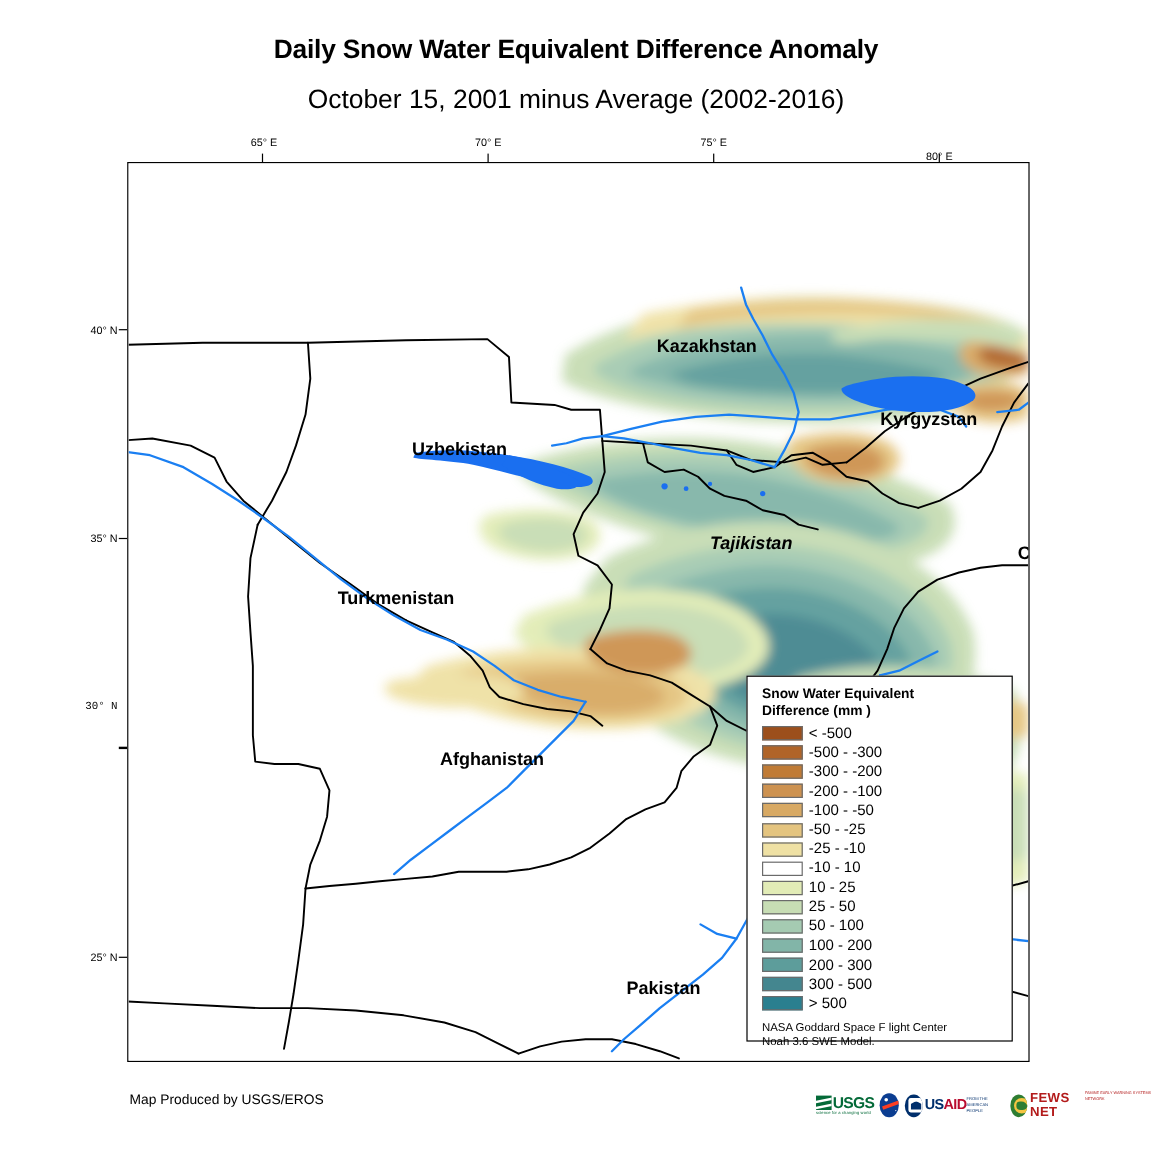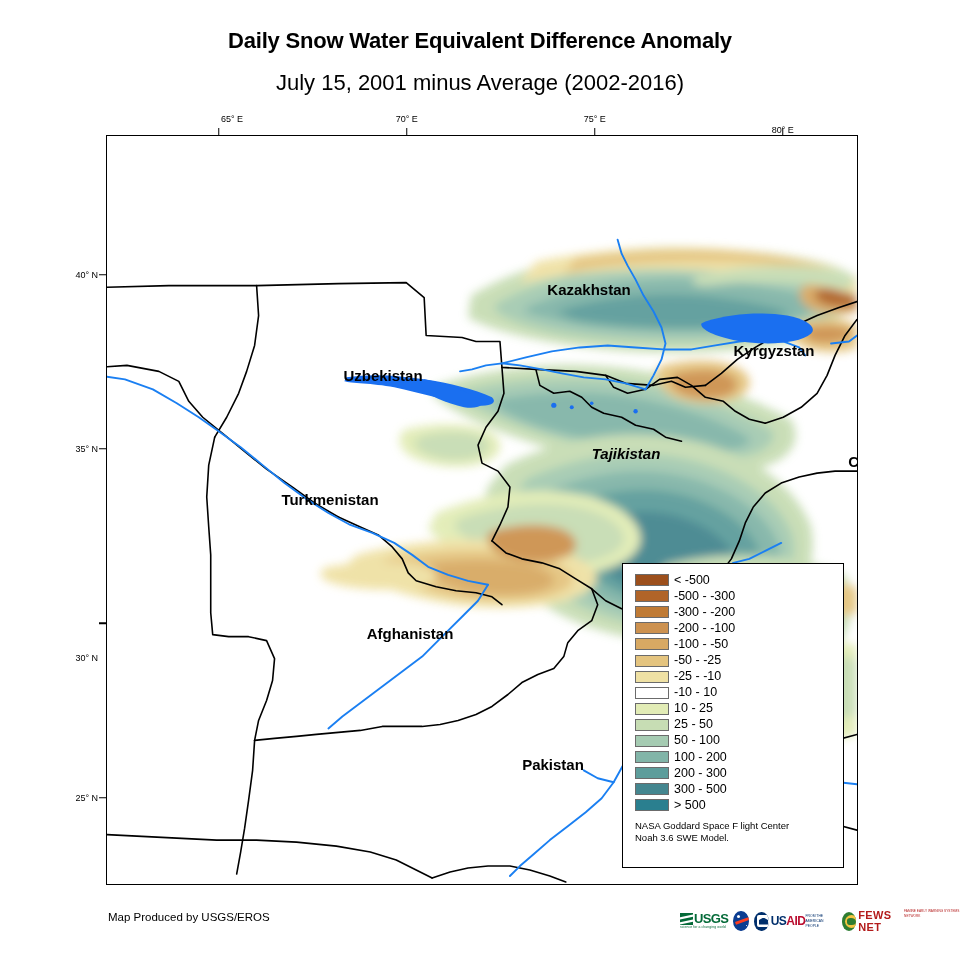--- a/index.html
+++ b/index.html
@@ -265,36 +265,36 @@
   .logo-fews .fews-word {
     font-size: 11px; font-weight: bold; color: #b31b1b;
     letter-spacing: 0.3px; line-height: 12px;
   }
   .logo-fews .fews-tag { font-size: 3.2px; color: #b31b1b; line-height: 5px; }
 </style>
 </head>
 <body>
 
 <div id="title-main">Daily Snow Water Equivalent Difference Anomaly</div>
-<div id="title-sub">July 15, 2001 minus Average (2002-2016)</div>
+<div id="title-sub">October 15, 2001 minus Average (2002-2016)</div>
 
 <div id="tick-layer">
-    <div class="tick-lon-label" style="left: 232px;">65° E</div>
+    <div class="tick-lon-label" style="left: 220px;">65° E</div>
     <div class="tick-lon-mark" style="left: 218.8px;"></div>
     <div class="tick-lon-label" style="left: 406.8px;">70° E</div>
     <div class="tick-lon-mark" style="left: 406.8px;"></div>
     <div class="tick-lon-label" style="left: 594.8px;">75° E</div>
     <div class="tick-lon-mark" style="left: 594.8px;"></div>
     <div class="tick-lon-label" style="left: 782.8px; margin-top: 11px;">80° E</div>
     <div class="tick-lon-mark" style="left: 782.8px;"></div>
     <div class="tick-lat-label" style="top: 274.535px;">40° N</div>
     <div class="tick-lat-mark" style="top: 274.535px;"></div>
     <div class="tick-lat-label" style="top: 448.953px;">35° N</div>
     <div class="tick-lat-mark" style="top: 448.953px;"></div>
-    <div class="tick-lat-label" style="top: 658px;">30° N</div>
+    <div class="tick-lat-label" style="top: 589px; font-family: Liberation Mono, monospace;">30° N</div>
     <div class="tick-lat-mark" style="top: 623.372px;"></div>
     <div class="tick-lat-label" style="top: 797.791px;">25° N</div>
     <div class="tick-lat-mark" style="top: 797.791px;"></div>
   </div>
 
 <div id="map-frame">
   <svg id="map-canvas" viewBox="0 0 752 750" preserveAspectRatio="none">
     <defs>
 
       <filter id="soft" x="-20%" y="-20%" width="140%" height="140%">
@@ -524,26 +524,30 @@
   </svg>
 
   <div id="country-layer">
       <div class="country-label" style="left: 482px; top: 153px;">Kazakhstan</div>
       <div class="country-label" style="left: 276px; top: 239px;">Uzbekistan</div>
       <div class="country-label" style="left: 667px; top: 214px;">Kyrgyzstan</div>
       <div class="country-label" style="left: 519px; top: 317px; font-style: italic;">Tajikistan</div>
       <div class="country-label" style="left: 762px; top: 325px;">China</div>
       <div class="country-label" style="left: 223px; top: 363px;">Turkmenistan</div>
       <div class="country-label" style="left: 303px; top: 497px;">Afghanistan</div>
-      <div class="country-label" style="left: 446px; top: 628px;">Pakistan</div>
+      <div class="country-label" style="left: 446px; top: 688px;">Pakistan</div>
     </div>
 
 </div>
 
 <div id="legend-box">
+  <div id="legend-title">
+    <div>Snow Water Equivalent</div>
+    <div>Difference (mm )</div>
+  </div>
   <div id="legend-entries">
       <div class="legend-row">
         <span class="legend-swatch" style="background: rgb(156, 79, 28);"></span>
         <span class="legend-label">&lt; -500</span>
       </div>
       <div class="legend-row">
         <span class="legend-swatch" style="background: rgb(176, 100, 40);"></span>
         <span class="legend-label">-500 - -300</span>
       </div>
       <div class="legend-row">

